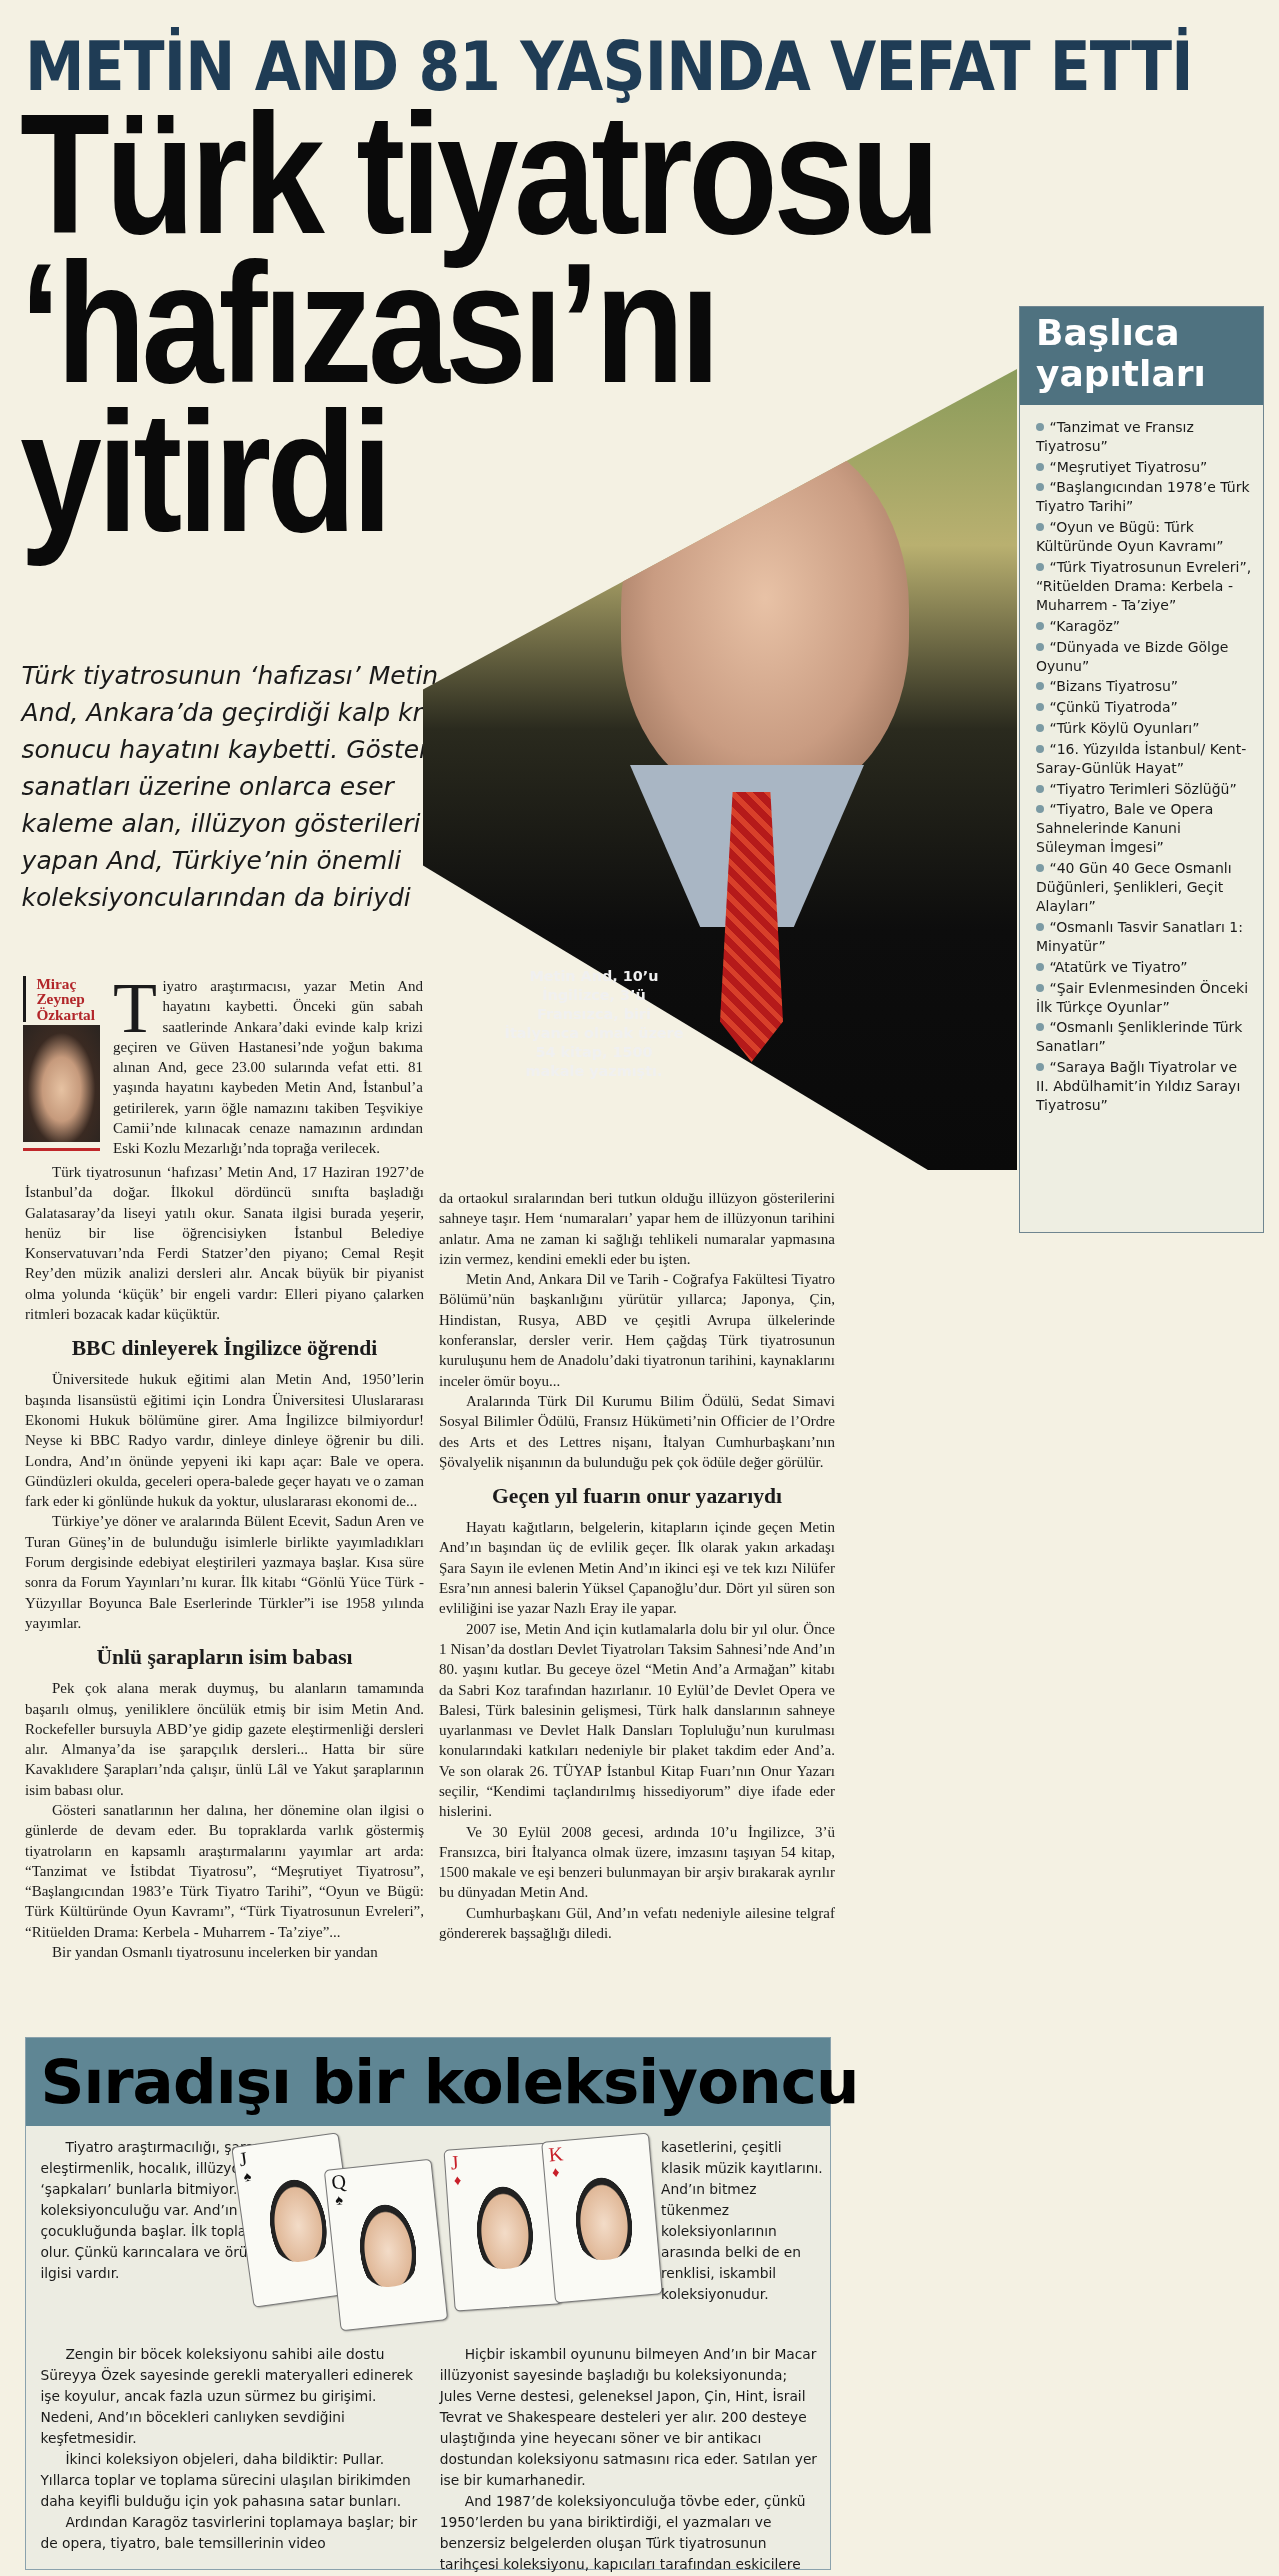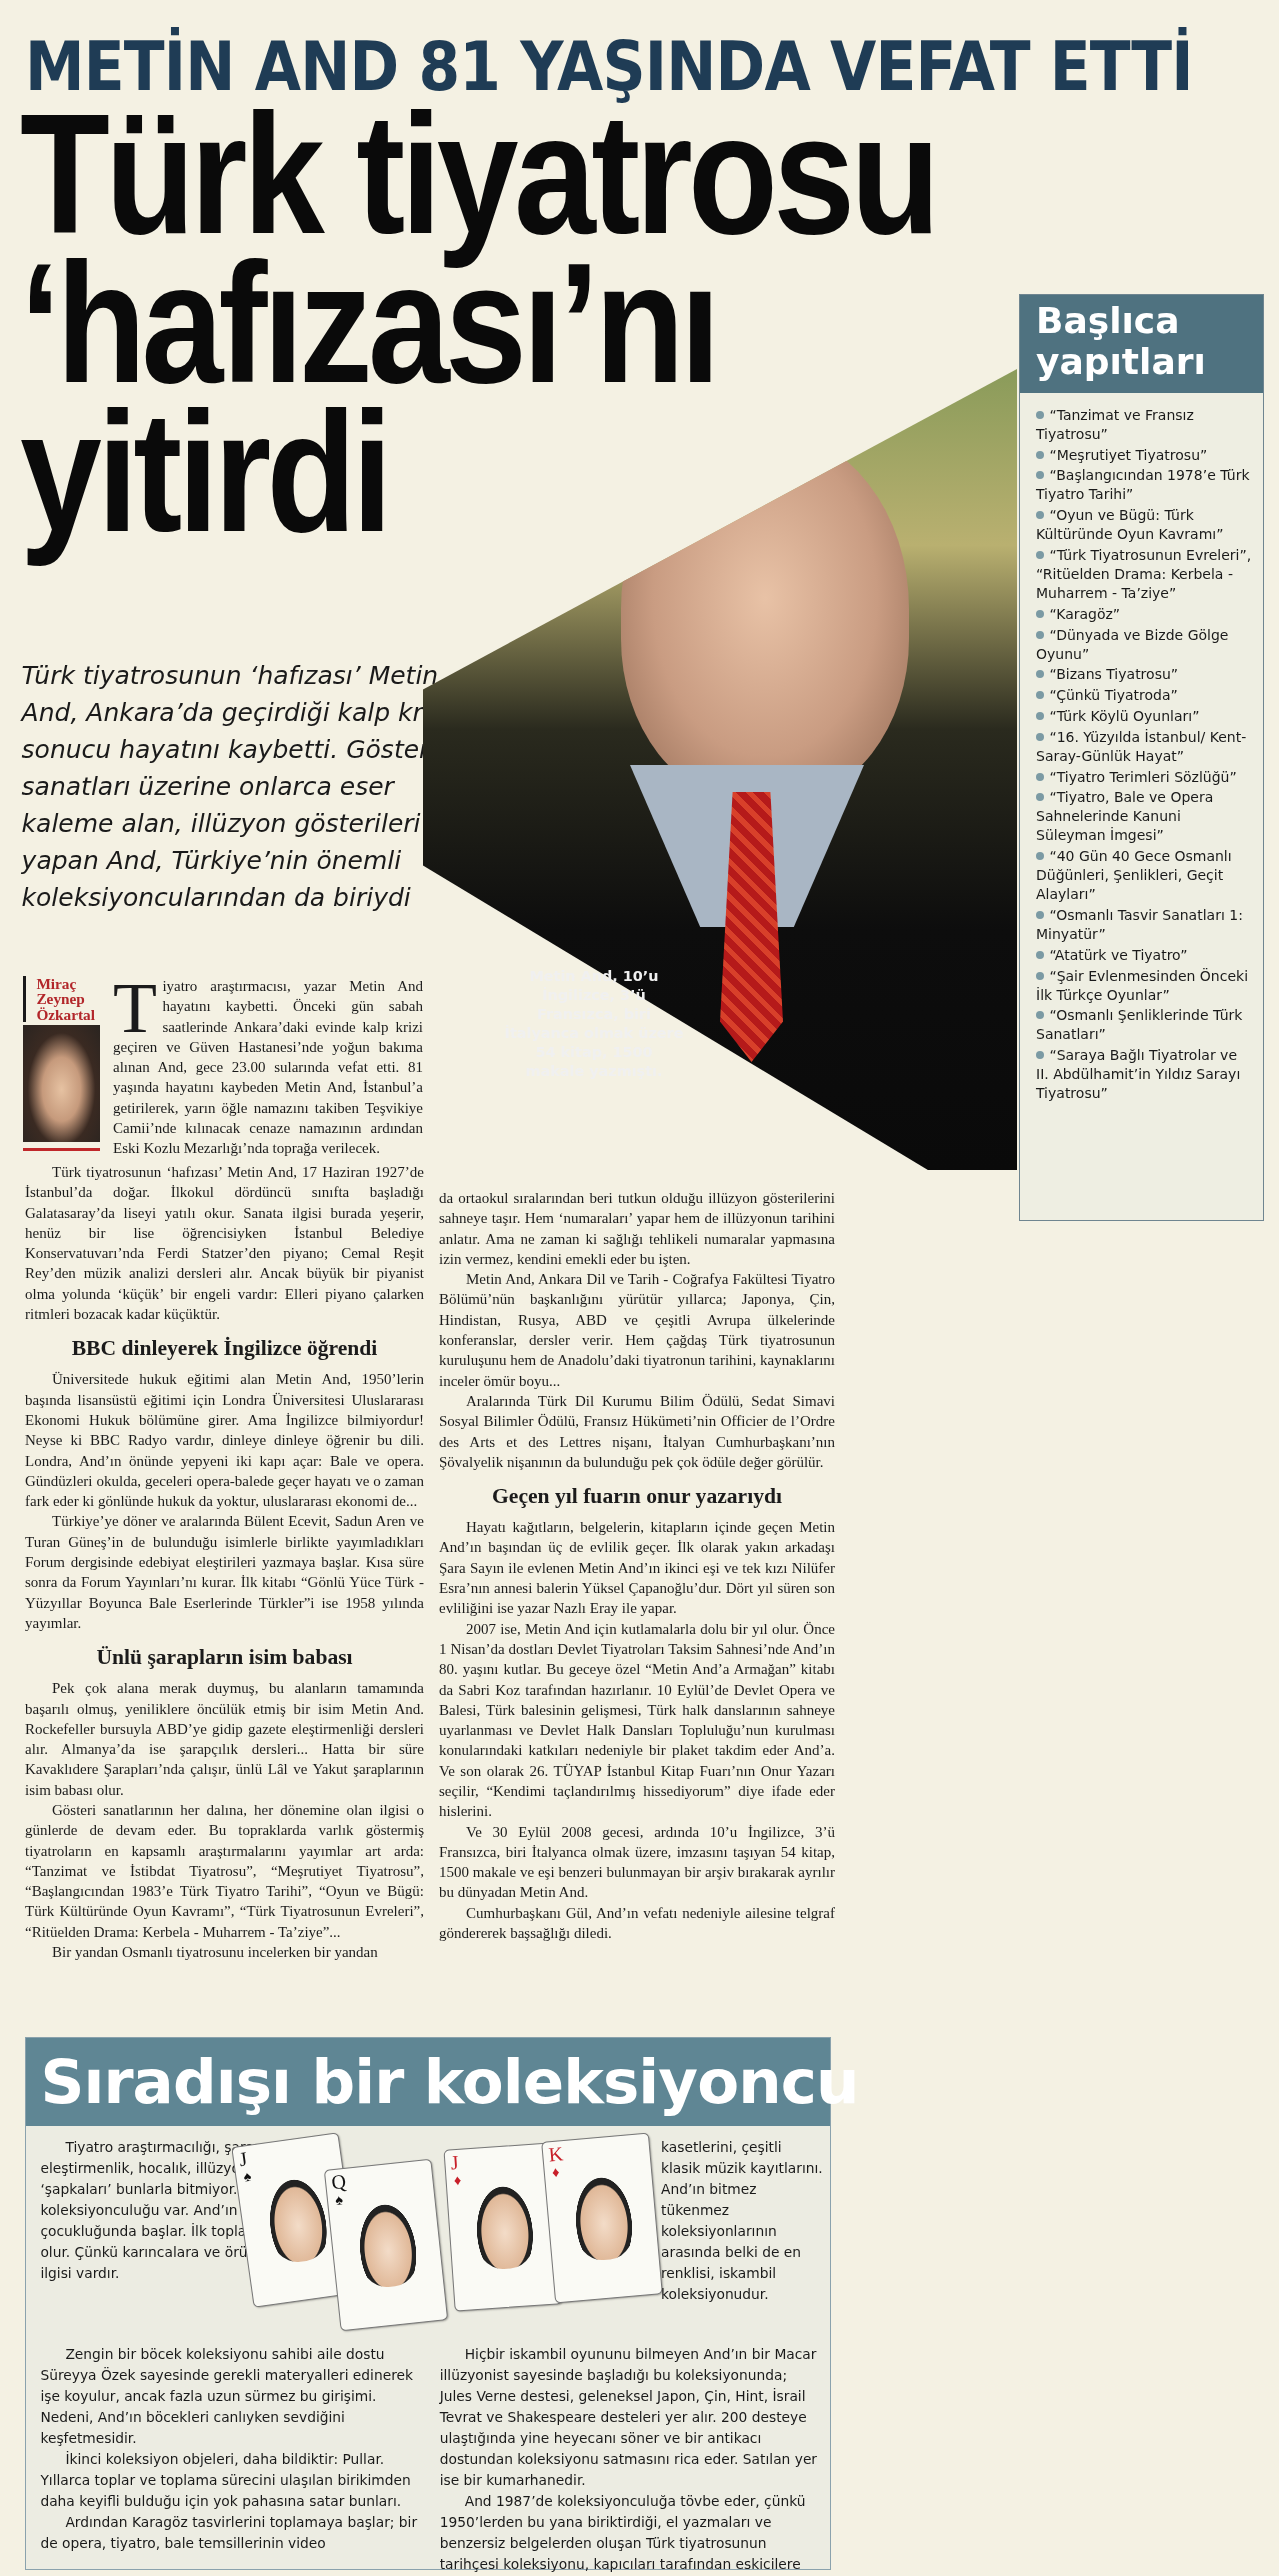--- a/index.html
+++ b/index.html
@@ -48,21 +48,21 @@
     clip-path: polygon(20% 0, 80% 0, 100% 85%, 50% 100%, 0 85%);
   }
   .caption {
     position: absolute; left: 504px; top: 967px; width: 180px;
     font-family: "DejaVu Sans", sans-serif; font-weight: bold; font-size: 14.4px;
     line-height: 19px; color: #f0f0f0; text-align: center;
   }
 
   
   .works {
-    position: absolute; left: 1019px; top: 294px; width: 245px; height: 927px;
+    position: absolute; left: 1019px; top: 306px; width: 245px; height: 927px;
     border: 1.8px solid #6f8590; background: #eeeee2;
   }
   .works .head {
     background: #4f7280; color: #fff; padding: 5.4px 16px 10.8px;
     font-family: "DejaVu Sans", sans-serif; font-weight: bold;
     font-size: 36px; line-height: 41px;
   }
   .works ul { list-style: none; padding: 12.6px 9px 0 16px; }
   .works li {
     font-family: "DejaVu Sans", sans-serif; font-size: 14px; line-height: 19px;
@@ -101,21 +101,21 @@
   .col1 { left: 113px; top: 976px; width: 310px; }
   .col1b { left: 25px; top: 1162px; width: 399px; }
   .col2 { left: 439px; top: 1188px; width: 396px; }
 
   
   .collector {
     position: absolute; left: 25px; top: 2037px; width: 806px; height: 533px;
     border: 1.8px solid #8aa2ad; background: #ecece2;
   }
   .collector .banner {
-    height: 88px; background: #5f8694; color: #ffffff;
+    height: 88px; background: #5f8694; color: #000000;
     font-family: "DejaVu Sans", sans-serif; font-weight: bold;
     font-size: 61px; line-height: 88px; padding-left: 14.4px; white-space: nowrap;
     letter-spacing: -0.9px;
   }
   .ctext { position: absolute; font-family: "DejaVu Sans", sans-serif; font-size: 13.8px; line-height: 21px; color: #1a1a1a; }
   .ctext p { text-indent: 25px; }
   .ctext p.noindent { text-indent: 0; }
   .ct-left { left: 14.4px; top: 99px; width: 342px; }
   .ct-right { left: 635px; top: 99px; width: 162px; }
   .ct-bottom { left: 14.4px; top: 306px; width: 777px; }

